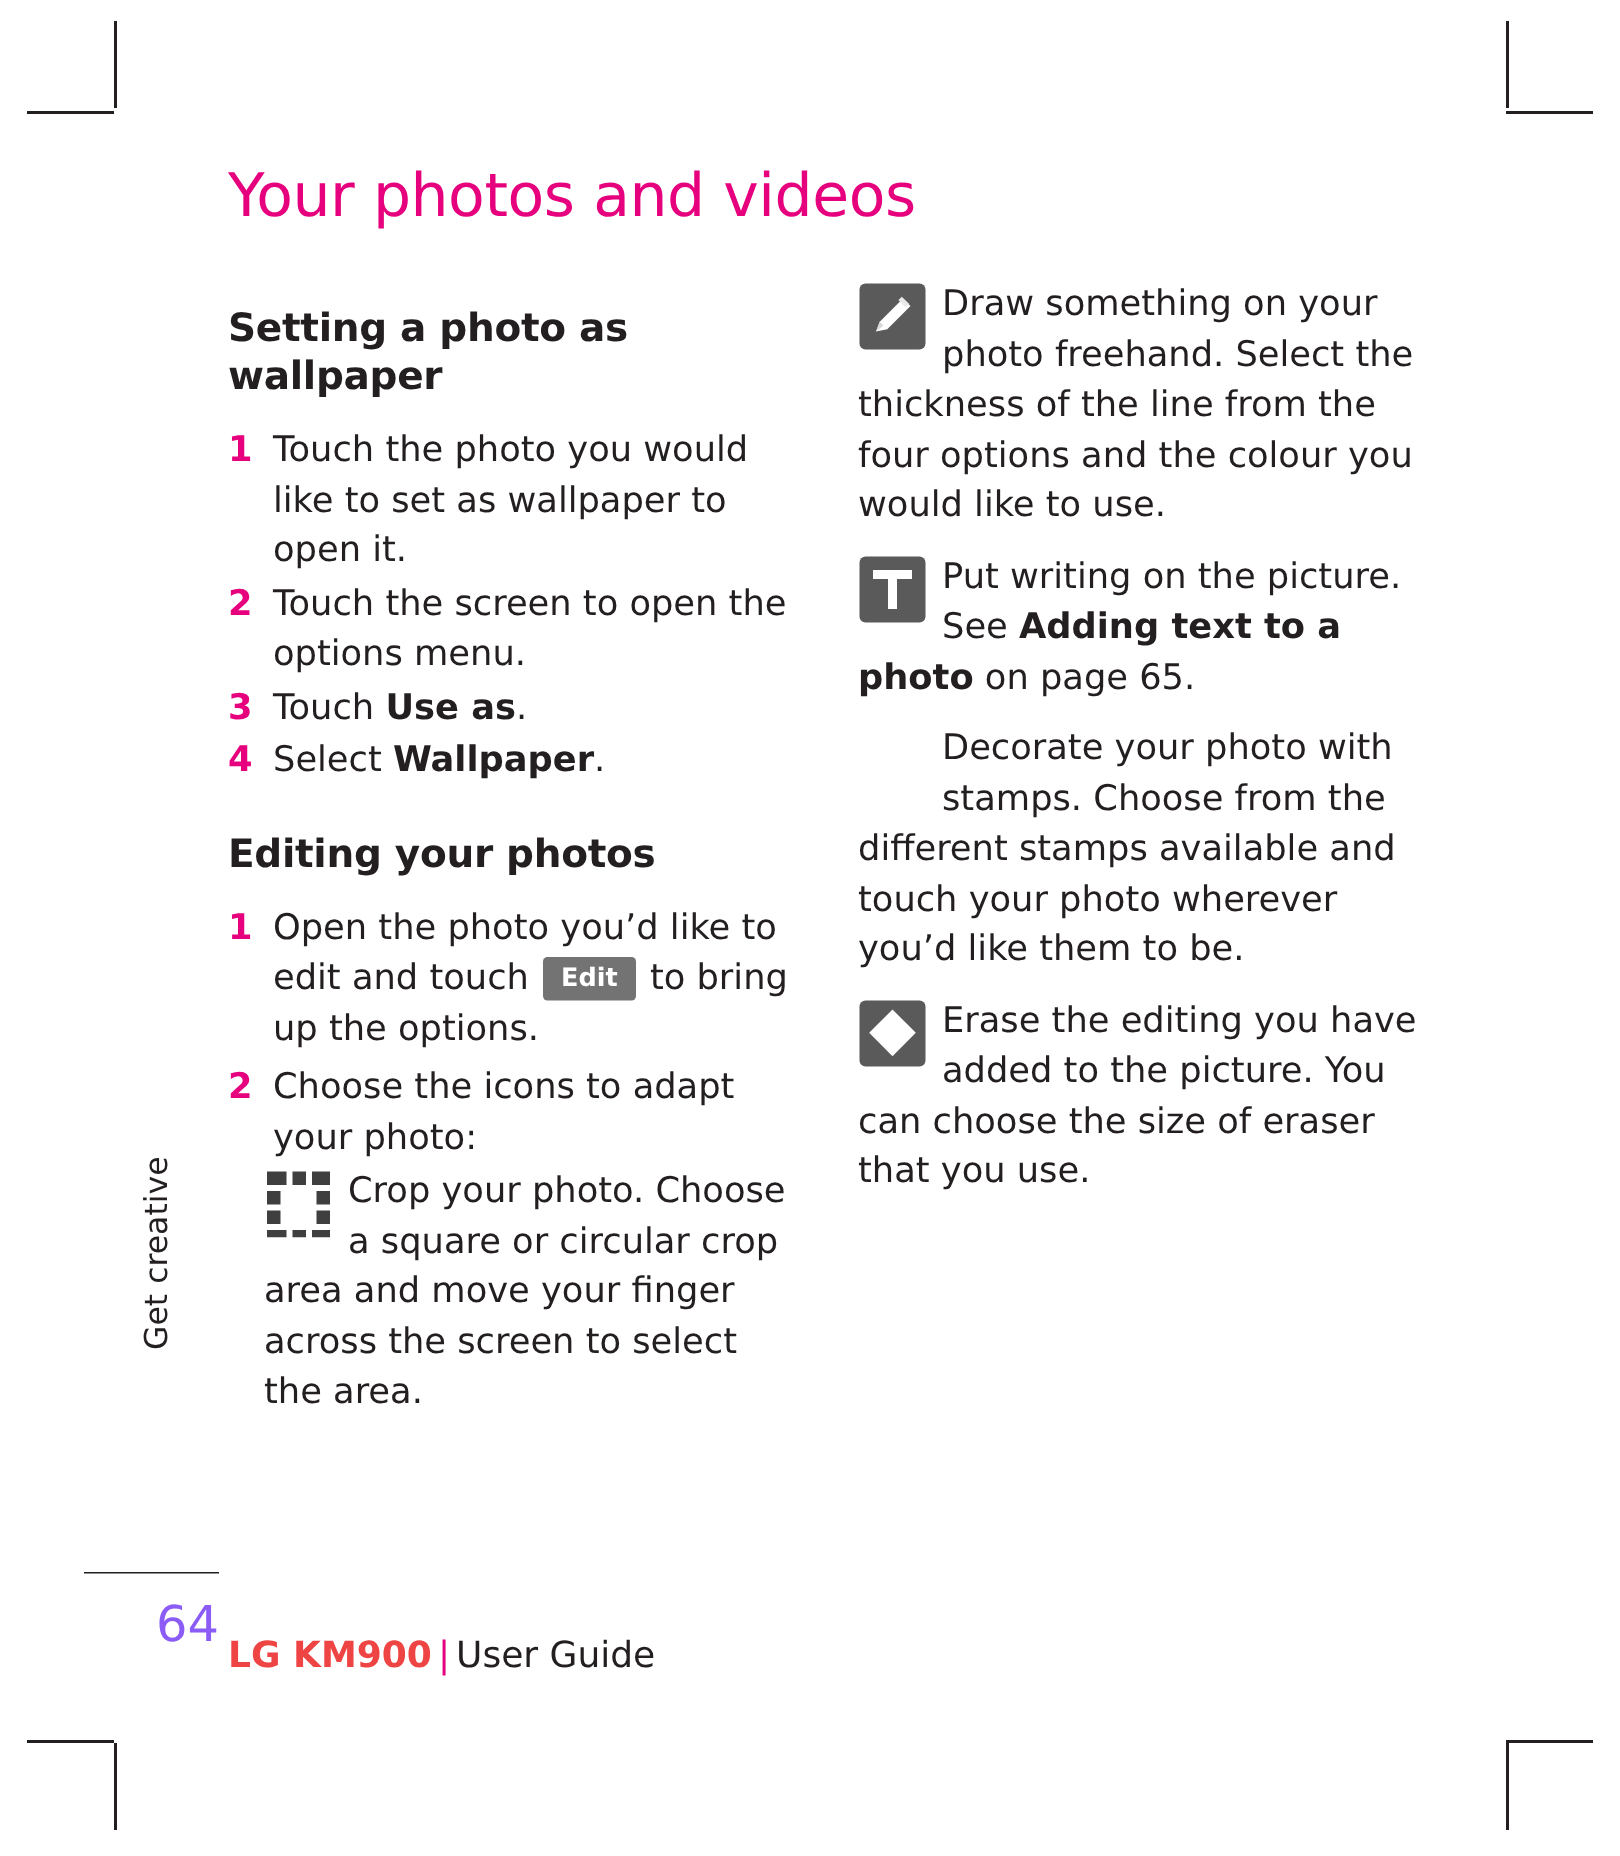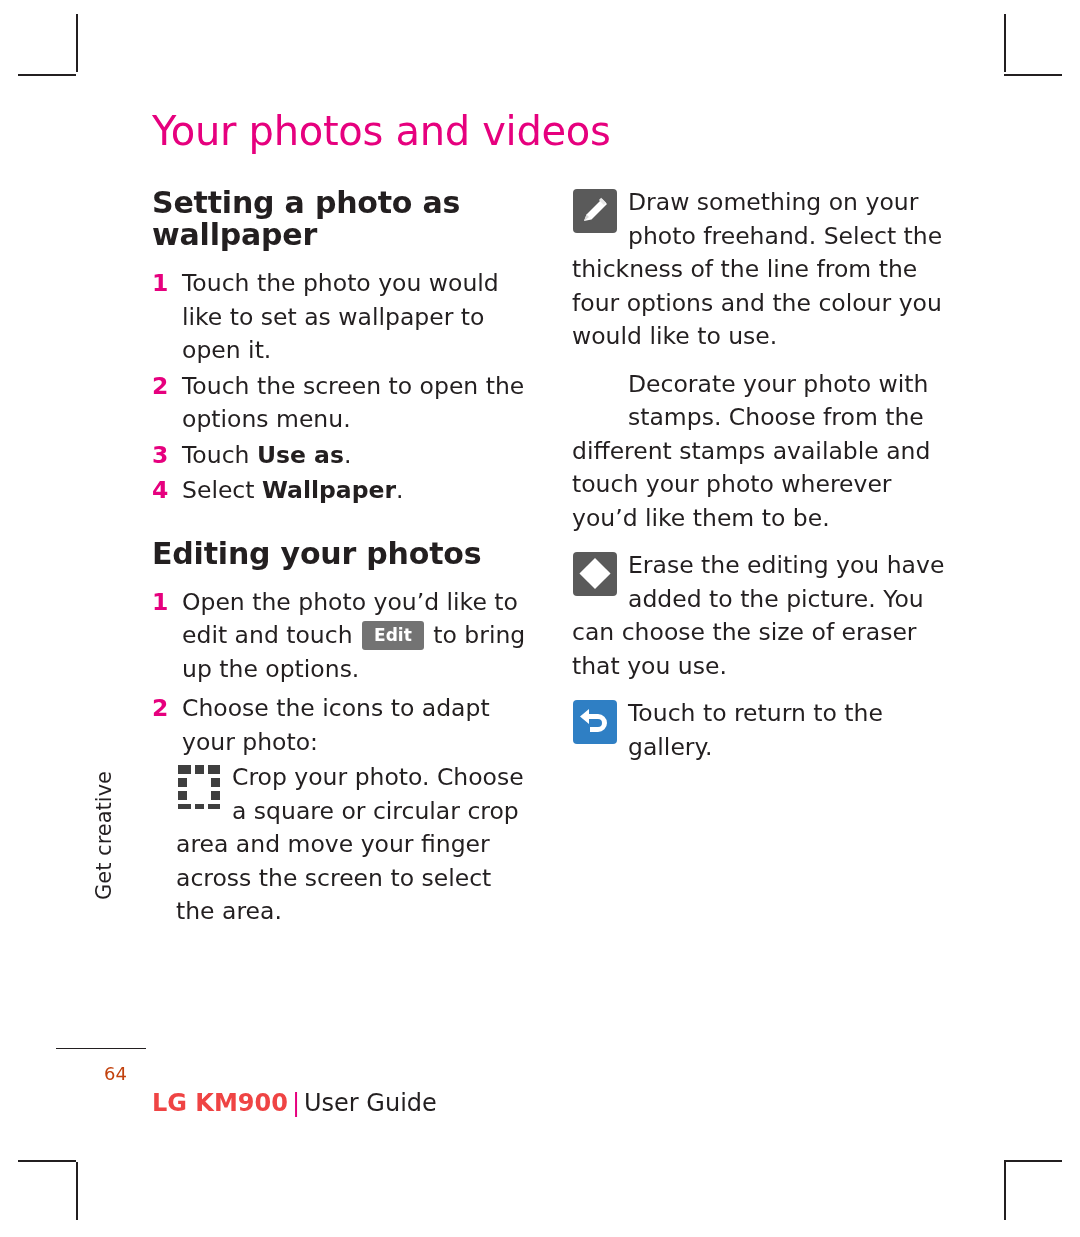--- a/index.html
+++ b/index.html
@@ -45,23 +45,23 @@
     position: absolute;
     top: 186px;
     font-size: 23.5px;
     line-height: 33.5px;
     color: #231f20;
   }
   .col-left { left: 152px; width: 385px; }
   .col-right { left: 572px; width: 380px; }
 
   h2.sec {
-    font-size: 30px;
+    font-size: 26px;
     font-weight: bold;
-    margin: 1px 0 16px 0;
+    margin: 17px 0 16px 0;
     line-height: 32px;
     letter-spacing: -0.2px;
   }
   h2.sec.second { margin-top: 30px; }
 
   p.para {
     margin: 0 0 6px 0;
   }
 
   ol.steps {
@@ -128,22 +128,22 @@
     left: 56px;
     top: 1048px;
     width: 90px;
     height: 1px;
     background: #231f20;
   }
   .pagenum {
     position: absolute;
     left: 104px;
     top: 1063px;
-    font-size: 18px;
-    color: #c2410c;
+    font-size: 33px;
+    color: #8b5cf6;
   }
   .footer {
     position: absolute;
     left: 152px;
     top: 1089px;
     font-size: 24px;
     color: #231f20;
   }
   .footer .brand { color: #ef4444; font-weight: bold; }
   .footer .bar { color: #e6007e; margin: 0 4px; }
@@ -229,49 +229,50 @@
         <svg width="46" height="46" viewBox="0 0 46 46">
           <rect x="1" y="1" width="44" height="44" rx="4" fill="#5a5a5a"></rect>
           <path d="M12 33 L14.5 26.5 L30 11 L35 16 L19.5 31.5 Z" fill="#ffffff"></path>
           <path d="M12 33 L14.5 26.5 L17 29 Z" fill="#d9d9d9"></path>
           <rect x="29.2" y="9.8" width="7" height="3.2" transform="rotate(45 29.2 9.8)" fill="#e8e8e8"></rect>
         </svg>
       </span>
       <span>Draw something on your photo freehand. Select the thickness of the line from the four options and the colour you would like to use.</span>
     </div>
 
+    <div class="iconpara clearfix" style="margin-top:14px;">
+      <span class="ic">
+        <svg width="46" height="46" viewBox="0 0 46 46">
+          <rect x="1" y="1" width="44" height="44" rx="4" fill="#5a5a5a"></rect>
+          <rect x="10" y="10" width="26" height="6" fill="#ffffff"></rect>
+          <rect x="20" y="10" width="6" height="26" fill="#ffffff"></rect>
+        </svg>
+      </span>
+      <span>Put writing on the picture. See </span><b>Adding text to a photo</b><span> on page 65.</span>
+    </div>
 
     <div class="iconpara clearfix" style="margin-top:14px;">
       <span class="ic">
         <svg width="46" height="46" viewBox="0 0 46 46">
           <rect x="1" y="1" width="44" height="44" rx="4" fill="#ffffff"></rect>
         </svg>
       </span>
       <span>Decorate your photo with stamps. Choose from the different stamps available and touch your photo wherever you’d like them to be.</span>
     </div>
 
     <div class="iconpara clearfix" style="margin-top:14px;">
       <span class="ic">
         <svg width="46" height="46" viewBox="0 0 46 46">
           <rect x="1" y="1" width="44" height="44" rx="4" fill="#5a5a5a"></rect>
           <rect x="23" y="7" width="22" height="22" transform="rotate(45 23 7)" fill="#ffffff"></rect>
         </svg>
       </span>
       <span>Erase the editing you have added to the picture. You can choose the size of eraser that you use.</span>
     </div>
 
-    <div class="iconpara clearfix" style="margin-top:14px;">
-      <span class="ic">
-        <svg width="46" height="46" viewBox="0 0 46 46">
-          <rect x="1" y="1" width="44" height="44" rx="4" fill="#2f7fc4"></rect>
-          <path d="M17 15 h9 a9 9 0 0 1 0 18 h-8 v-5 h8 a4 4 0 0 0 0-8 h-9 v5 l-9 -7.5 l9 -7.5 z" fill="#ffffff"></path>
-        </svg>
-      </span>
-      <span>Touch to return to the gallery.</span>
-    </div>
 
   </div>
 
   <div class="sidetext">Get creative</div>
   <div class="sideline"></div>
 
   <div class="pagenum">64</div>
 
   <div class="footer">
     <span class="brand">LG KM900</span><span class="bar">|</span><span>User Guide</span>

